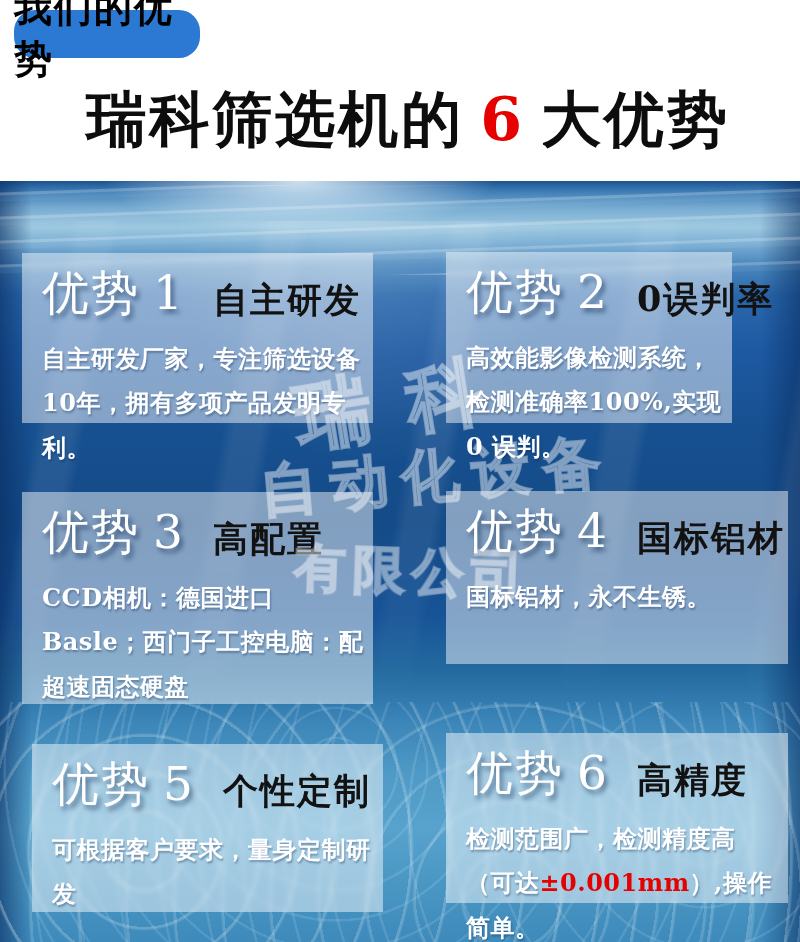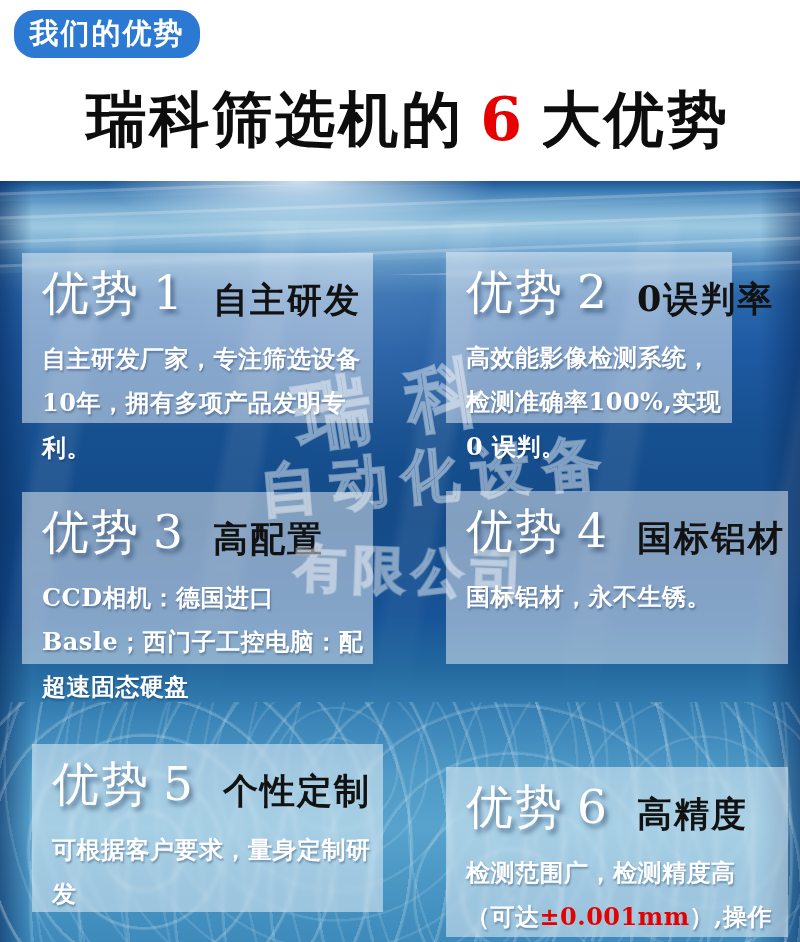--- a/index.html
+++ b/index.html
@@ -7,21 +7,21 @@
     font-family:"DejaVu Serif","Liberation Serif",serif;
   }
   .poster{position:relative;width:800px;height:942px;background:#ffffff;}
 
   
   .top-band{position:absolute;top:0;left:0;width:800px;height:181px;background:#ffffff;}
   .badge{
     position:absolute;top:10px;left:14px;width:186px;height:48px;
     border-radius:21px;display:flex;align-items:center;justify-content:center;
     font-family:"DejaVu Sans","Liberation Sans",sans-serif;
-    font-weight:bold;font-size:29px;color:#ffffff;letter-spacing:2px;
+    font-weight:bold;font-size:38px;color:#000000;letter-spacing:2px;
   }
   .main-title{
     position:absolute;top:80px;left:0;width:800px;margin:0;
     text-align:center;font-size:60px;font-weight:bold;color:#0d0d0d;
     letter-spacing:3px;white-space:nowrap;padding-left:8px;
   }
   .main-title .hl{margin:0 16px;}
 
   
   .scene{
@@ -64,24 +64,24 @@
   
   .card{
     position:absolute;box-sizing:border-box;
     background:rgba(255,255,255,0.47);
     backdrop-filter:blur(2px);
     padding:10px 4px 0 20px;
     z-index:2;
   }
   .c1{left:22px; top:72px;  width:351px;height:170px;}
   .c2{left:446px;top:71px;  width:286px;height:171px;}
-  .c3{left:22px; top:311px; width:351px;height:172px;}
+  .c3{left:22px; top:311px; width:351px;height:212px;}
   .c4{left:446px;top:310px; width:342px;height:173px;}
   .c5{left:32px; top:563px; width:351px;height:168px;}
-  .c6{left:446px;top:586px; width:342px;height:170px;}
+  .c6{left:446px;top:552px; width:342px;height:170px;}
   .card-head{display:flex;align-items:center;height:60px;}
   .adv-label{
     font-size:47px;font-weight:normal;color:#ffffff;letter-spacing:2px;white-space:nowrap;
     text-shadow:3px 4px 5px rgba(8,35,75,0.55);
   }
   .adv-num{margin-left:13px;}
   .adv-heading{
     margin-left:28px;margin-top:14px;font-size:35px;font-weight:900;color:#121212;
     letter-spacing:2px;white-space:nowrap;
   }

